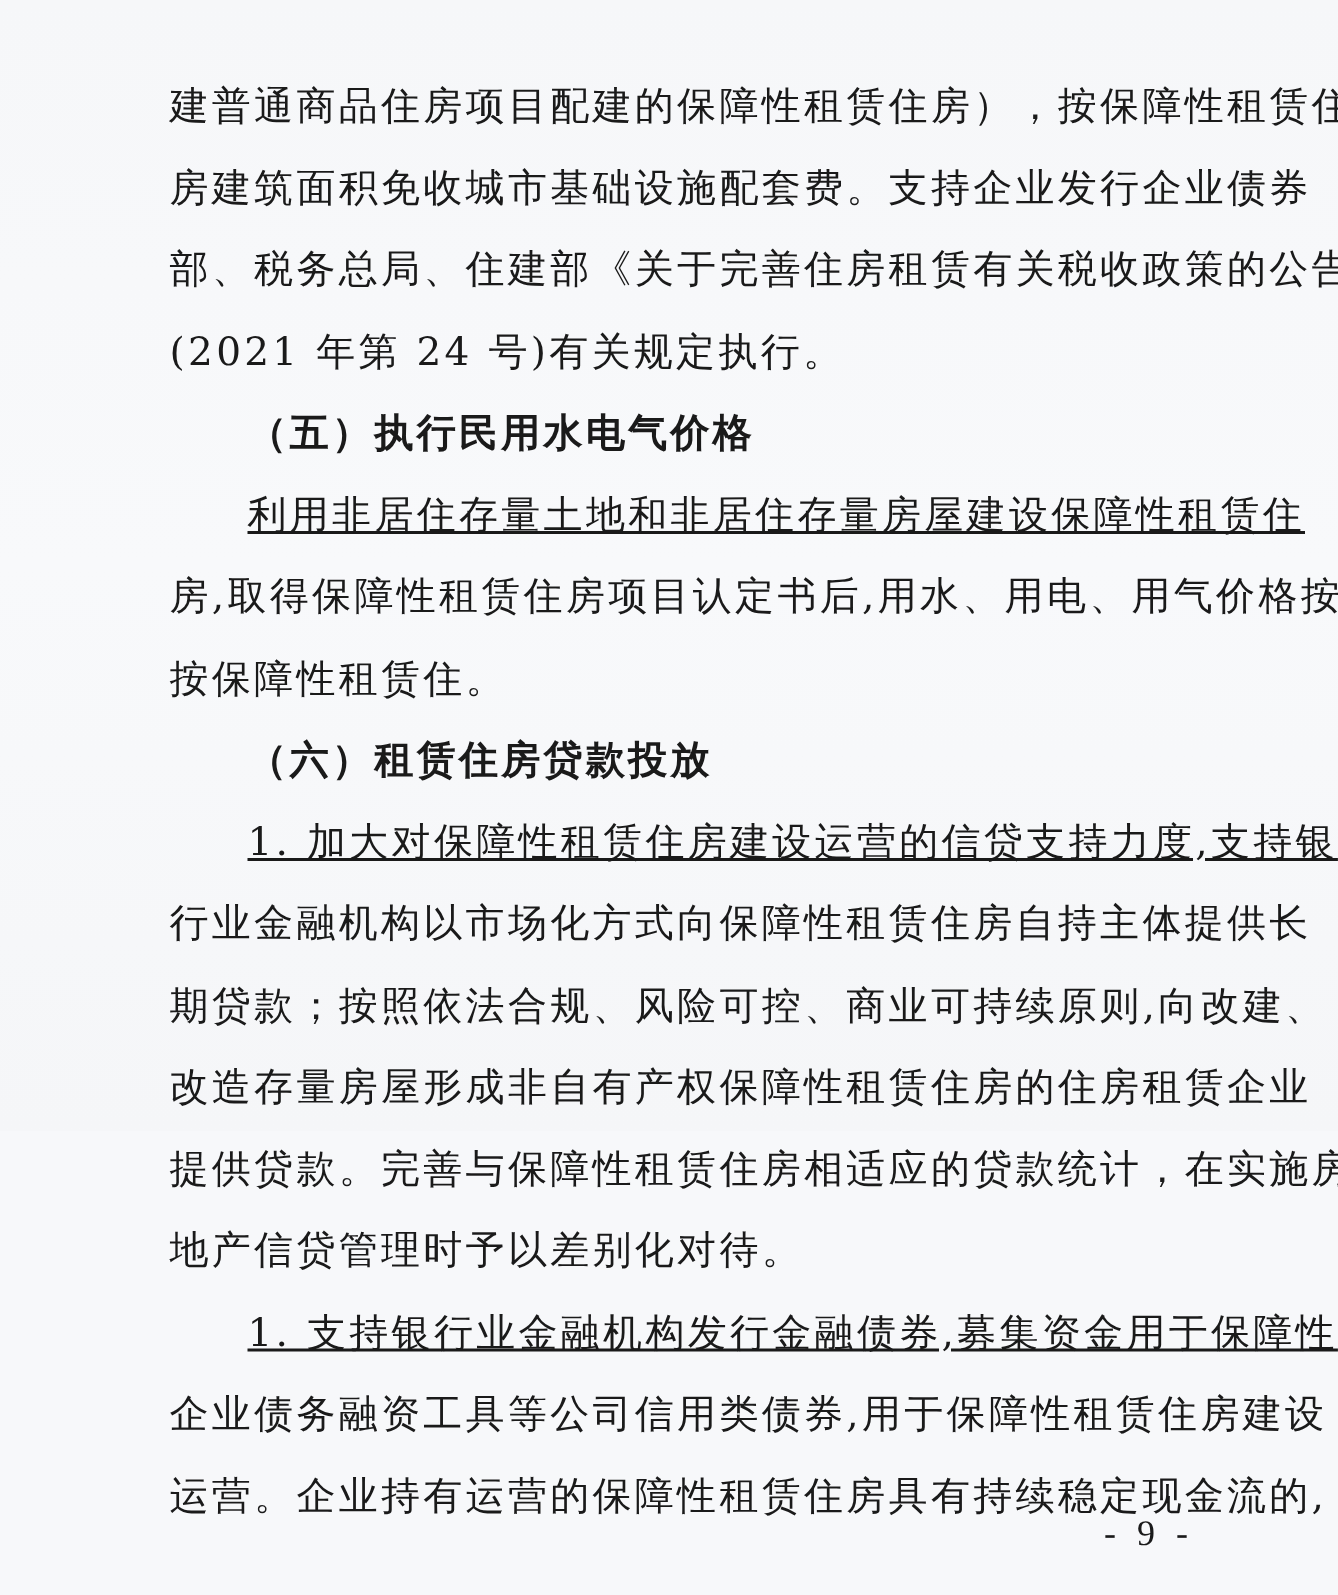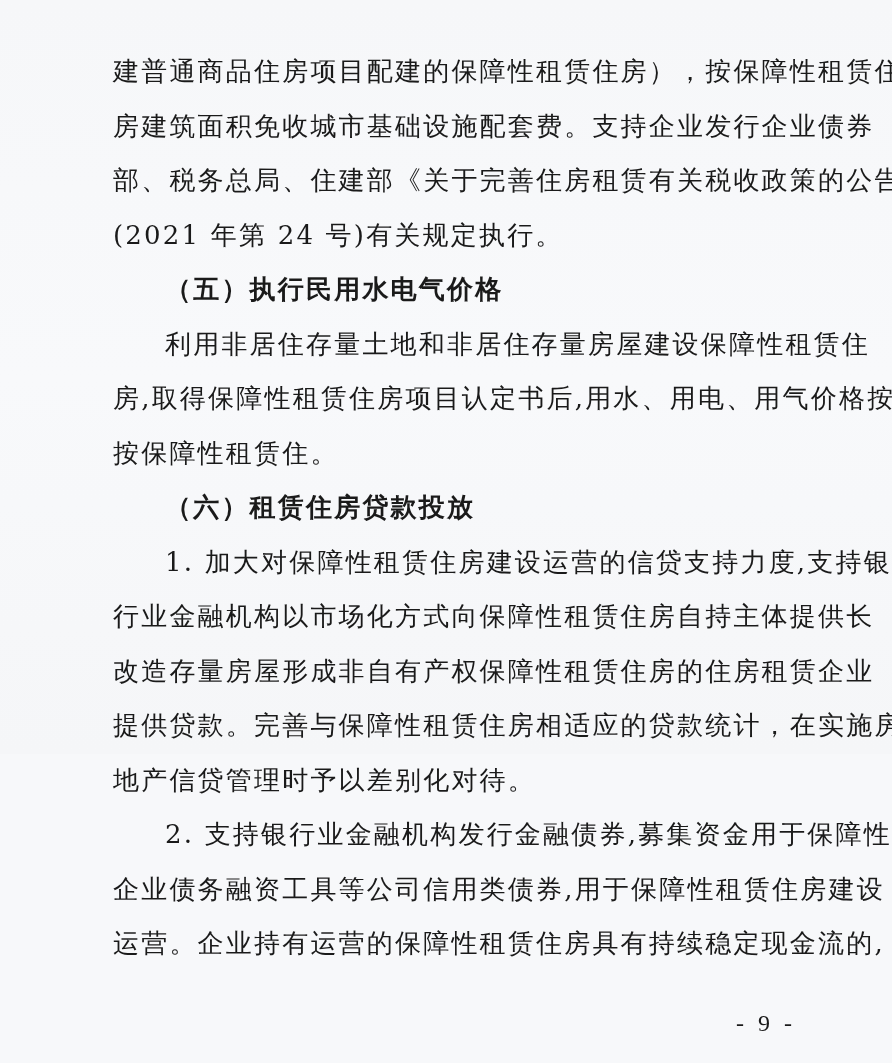--- a/index.html
+++ b/index.html
@@ -28,21 +28,21 @@
       width: 676px;
     }
     .line {
       height: 54.5px;
       line-height: 54.5px;
       font-size: 26px;
       letter-spacing: 2.2px;
       white-space: nowrap;
       overflow: visible;
     }
-    .indent { padding-left: 52px; }
+    .indent { padding-left: 52px; text-decoration: underline; }
     .heading-indent { padding-left: 52px; font-weight: bold; }
     .page-number {
       position: absolute;
       left: 736px;
       top: 1010px;
       font-size: 24px;
       letter-spacing: 4px;
       font-family: "Liberation Serif", serif;
     }
   </style>
@@ -55,22 +55,23 @@
     <div class="line">房建筑面积免收城市基础设施配套费。支持企业发行企业债券</div>
     <div class="line">部、税务总局、住建部《关于完善住房租赁有关税收政策的公告》</div>
     <div class="line">(2021 年第 24 号)有关规定执行。</div>
     <div class="line heading-indent">（五）执行民用水电气价格</div>
     <div class="line indent">利用非居住存量土地和非居住存量房屋建设保障性租赁住</div>
     <div class="line">房,取得保障性租赁住房项目认定书后,用水、用电、用气价格按</div>
     <div class="line">按保障性租赁住。</div>
     <div class="line heading-indent">（六）租赁住房贷款投放</div>
     <div class="line indent">1. 加大对保障性租赁住房建设运营的信贷支持力度,支持银</div>
     <div class="line">行业金融机构以市场化方式向保障性租赁住房自持主体提供长</div>
+    <div class="line">期贷款；按照依法合规、风险可控、商业可持续原则,向改建、</div>
     <div class="line">改造存量房屋形成非自有产权保障性租赁住房的住房租赁企业</div>
     <div class="line">提供贷款。完善与保障性租赁住房相适应的贷款统计，在实施房</div>
     <div class="line">地产信贷管理时予以差别化对待。</div>
-    <div class="line indent">2. 支持银行业金融机构发行金融债券,募集资金用于保障性</div>
+    <div class="line indent">1. 支持银行业金融机构发行金融债券,募集资金用于保障性</div>
     <div class="line">企业债务融资工具等公司信用类债券,用于保障性租赁住房建设</div>
     <div class="line">运营。企业持有运营的保障性租赁住房具有持续稳定现金流的,</div>
 
   </div>
   <div class="page-number">- 9 -</div>
 </div>
 
 </body></html>

